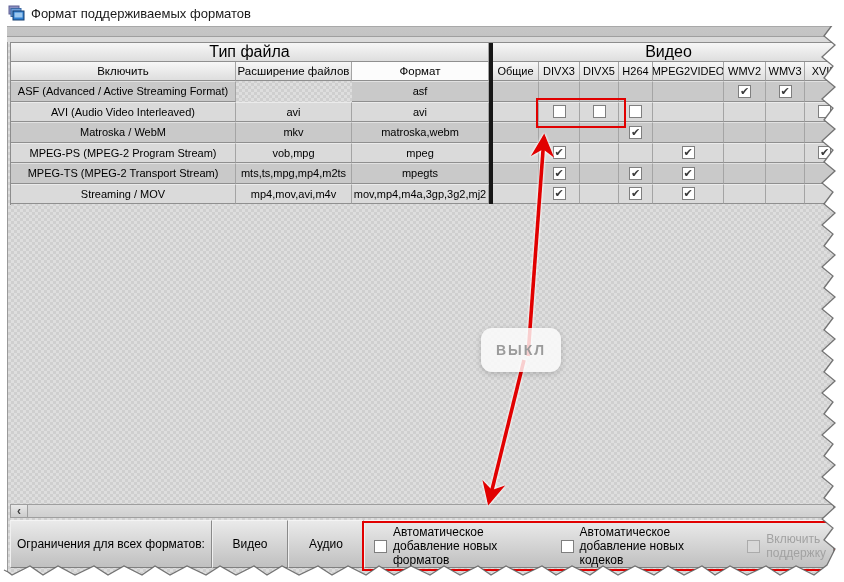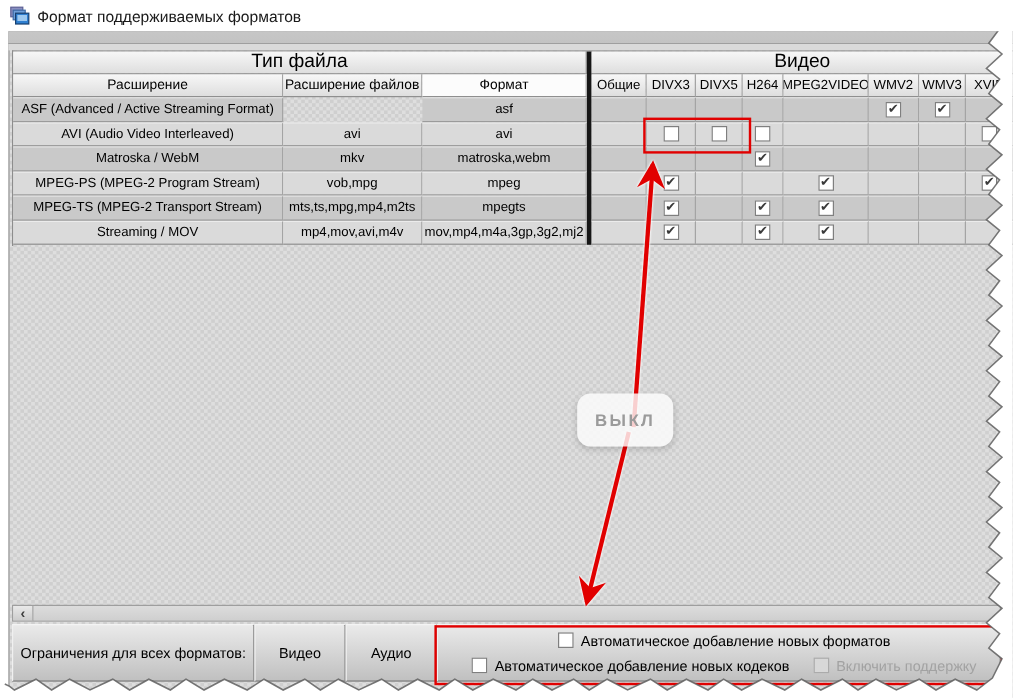--- a/index.html
+++ b/index.html
@@ -56,21 +56,21 @@
 
   
   #bottom-panel{position:absolute;left:10px;top:520px;width:824px;height:48px;z-index:5;
      display:flex;background:linear-gradient(#ececec,#bdbdbd);font-size:12px;}
   .bcell{height:100%;box-sizing:border-box;display:flex;align-items:center;justify-content:center;
      background:linear-gradient(#eaeaea,#c0c0c0);
      border-top:1px solid #f4f4f4;border-left:1px solid #f0f0f0;
      border-right:1px solid #8a8a8a;border-bottom:1px solid #808080;}
   .bcell.label{width:202px;}
   .bcell.btn{width:76px;cursor:default;}
-  .bcell.opts{flex:1;flex-direction:column;align-items:center;justify-content:center;
+  .bcell.opts{flex:1;flex-direction:row;align-items:flex-end;justify-content:center;
      padding-left:9px;gap:7px;}
   .optrow{display:flex;align-items:center;gap:6px;}
   .optrow2{display:flex;align-items:center;}
   .optrow .optlabel{font-size:12px;}
   .optrow.disabled .optlabel{color:#a2a2a2;}
 
   
   .redrect{position:absolute;border:2px solid #e10000;z-index:18;background:transparent;}
   #rect-top{left:536px;top:98px;width:86px;height:26px;}
   #rect-bottom{left:362px;top:521px;width:470px;height:46px;}
@@ -97,21 +97,21 @@
     <span class="title">Формат поддерживаемых форматов</span>
   </div>
 
   <div id="content"></div>
   <div id="topstrips"></div>
 
   <div id="fmt-table">
     <div class="cell ghead" style="grid-area:1/1/2/4">Тип файла</div>
     <div class="divider" style="grid-area:1/4/9/5"></div>
     <div class="cell ghead" style="grid-area:1/5/2/13">Видео</div>
-    <div class="cell chead" style="grid-area:2/1">Расширение</div>
+    <div class="cell chead" style="grid-area:2/1">Включить</div>
     <div class="cell chead" style="grid-area:2/2">Расширение файлов</div>
     <div class="cell chead white" style="grid-area:2/3">Формат</div>
   <div class="cell chead codec" style="grid-area: 2 / 5;">Общие</div>
       <div class="cell chead codec" style="grid-area: 2 / 6;">DIVX3</div>
       <div class="cell chead codec" style="grid-area: 2 / 7;">DIVX5</div>
       <div class="cell chead codec" style="grid-area: 2 / 8;">H264</div>
       <div class="cell chead codec" style="grid-area: 2 / 9;">MPEG2VIDEO</div>
       <div class="cell chead codec" style="grid-area: 2 / 10;">WMV2</div>
       <div class="cell chead codec" style="grid-area: 2 / 11;">WMV3</div>
       <div class="cell chead codec" style="grid-area: 2 / 12;">XVID</div>

